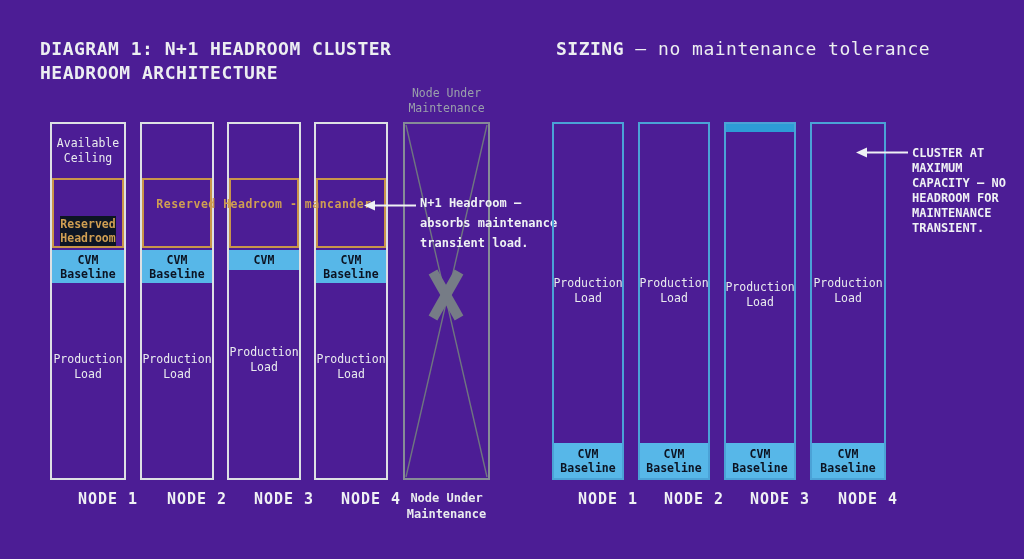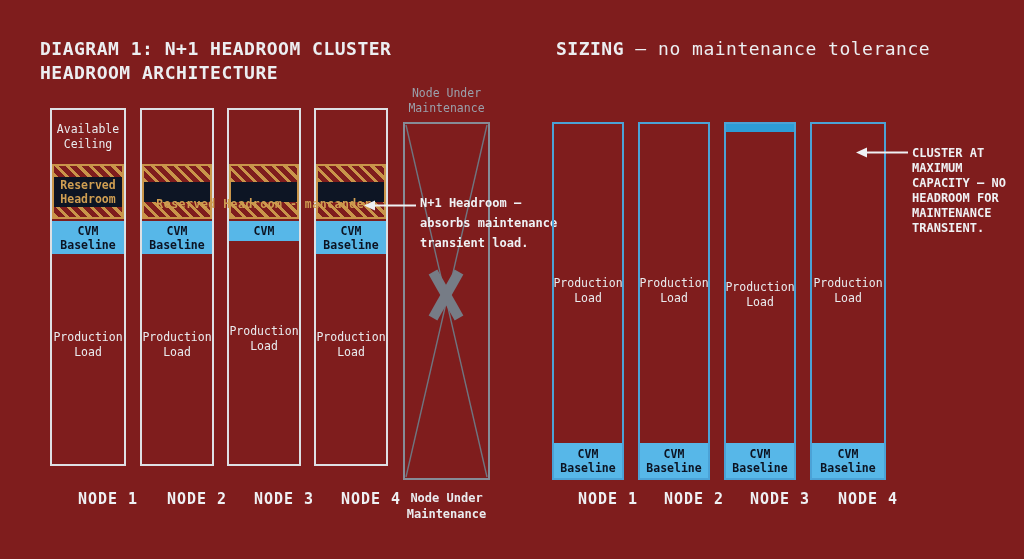--- a/index.html
+++ b/index.html
@@ -1,37 +1,37 @@
 <!DOCTYPE html>
 <html><head>
 <meta charset="utf-8">
 <style>
   * { margin:0; padding:0; box-sizing:border-box; }
   html,body { background:#0d1524; }
   .stage {
     position:relative; width:1024px; height:559px;
-    background:#7f1d1d; overflow:hidden;
+    background:#4c1d95; overflow:hidden;
     font-family:"DejaVu Sans Mono","Liberation Mono",monospace;
     color:#e9ebee;
   }
   .abs { position:absolute; }
   .ml { white-space:pre-line; }
   .title { font-size:18px; font-weight:bold; line-height:24px; letter-spacing:.5px; color:#eceef1; }
   .title .reg { font-weight:normal; }
 
   
   .d1col {
-    position:absolute; top:108px; height:358px;
+    position:absolute; top:122px; height:358px;
     border:2px solid #dde0e4; display:flex; flex-direction:column;
     background:transparent;
   }
   .seg-ceiling { height:54px; display:flex; align-items:center; justify-content:center; text-align:center;
     font-size:11.5px; line-height:15px; color:#e9ebee; }
   .hatch {
-    height:55px; border:2px solid #c9954a; display:flex; flex-direction:column; flex:none;
+    height:70px; border:2px solid #c9954a; display:flex; flex:none;align-items:flex-end;
   }
   .hstripe { flex:1; background:repeating-linear-gradient(45deg,#c9954a 0 3px,transparent 3px 8px); }
   .hband { background:#0d1524; display:flex; align-items:center; justify-content:center; text-align:center;
     font-size:11.5px; line-height:14px; font-weight:bold; color:#cf9e52; }
   .hband.tall { height:30px; }
   .hband.slim { height:20px; }
   .gap2 { height:2px; flex:none; }
   .cvmblk { background:#57b7e8; color:#0c1322; font-weight:bold; font-size:11.5px; line-height:14px;
     display:flex; align-items:center; justify-content:center; text-align:center; flex:none; }
   .cvmblk.h33 { height:33px; }

